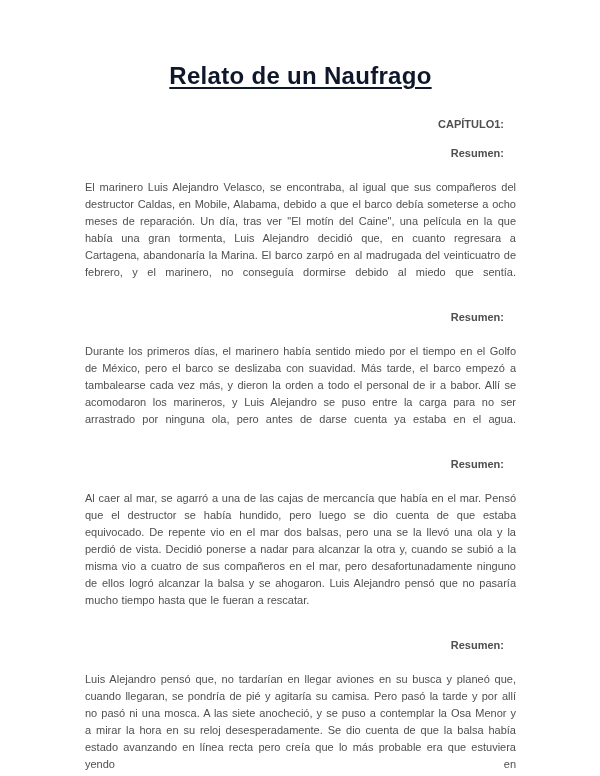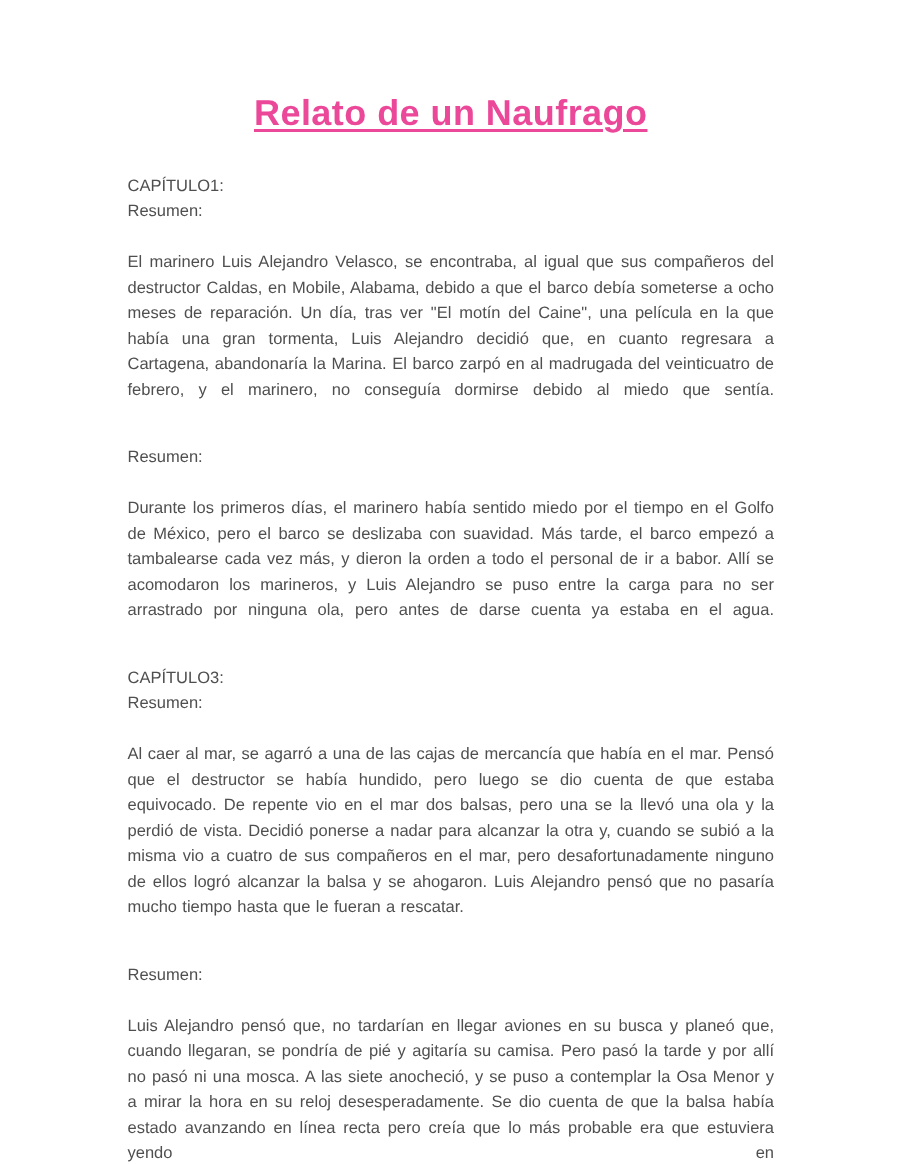--- a/index.html
+++ b/index.html
@@ -20,35 +20,36 @@
   .content {
     padding: 62px 84px 0 85px; 
   }
   .doc-title {
     margin: 0 0 16px 0;
     text-align: center;
     font-size: 24px;
     line-height: 28px;
     font-weight: bold;
     letter-spacing: 0.3px;
-    color: #ec4899;
+    color: #0f172a;
     text-decoration: underline;
     text-decoration-thickness: 2px;
     text-underline-offset: 3px;
   }
   .chapter {
     margin: 0;
   }
   .chapter-heading,
   .chapter-sublabel {
     font-size: 11px;
     line-height: 17px;
-    font-weight: normal;
-    margin: 0;
+    font-weight: bold;
+    margin: 12px;
     white-space: pre;
+    text-align: right;
   }
   .chapter-body {
     margin: 17px 0 0 0;
     font-size: 11px;
     line-height: 17px;
     text-align: justify;
     word-spacing: 0.5px;
   }
   .chapter-body.force-last {
     text-align-last: justify;
@@ -75,21 +76,20 @@
       <p class="chapter-sublabel">Resumen:</p>
       <p class="chapter-body force-last">El marinero Luis Alejandro Velasco, se encontraba, al igual que sus compañeros del destructor Caldas, en Mobile, Alabama, debido a que el barco debía someterse a ocho meses de reparación. Un día, tras ver "El motín del Caine", una película en la que había una gran tormenta, Luis Alejandro decidió que, en cuanto regresara a Cartagena, abandonaría la Marina. El barco zarpó en al madrugada del veinticuatro de febrero, y el marinero, no conseguía dormirse debido al miedo que sentía.</p>
     </div>
 
     <div class="chapter">
       <p class="chapter-sublabel">Resumen:</p>
       <p class="chapter-body force-last">Durante los primeros días, el marinero había sentido miedo por el tiempo en el Golfo de México, pero el barco se deslizaba con suavidad. Más tarde, el barco empezó a tambalearse cada vez más, y dieron la orden a todo el personal de ir a babor. Allí se acomodaron los marineros, y Luis Alejandro se puso entre la carga para no ser arrastrado por ninguna ola, pero antes de darse cuenta ya estaba en el agua.</p>
     </div>
 
     <div class="chapter">
-      <p class="chapter-heading">CAPÍTULO3:</p>
       <p class="chapter-sublabel">Resumen:</p>
       <p class="chapter-body">Al caer al mar, se agarró a una de las cajas de mercancía que había en el mar. Pensó que el destructor se había hundido, pero luego se dio cuenta de que estaba equivocado. De repente vio en el mar dos balsas, pero una se la llevó una ola y la perdió de vista. Decidió ponerse a nadar para alcanzar la otra y, cuando se subió a la misma vio a cuatro de sus compañeros en el mar, pero desafortunadamente ninguno de ellos logró alcanzar la balsa y se ahogaron. Luis Alejandro pensó que no pasaría mucho tiempo hasta que le fueran a rescatar.</p>
     </div>
 
     <div class="chapter">
       <p class="chapter-sublabel">Resumen:</p>
       <p class="chapter-body force-last">Luis Alejandro pensó que, no tardarían en llegar aviones en su busca y planeó que, cuando llegaran, se pondría de pié y agitaría su camisa. Pero pasó la tarde y por allí no pasó ni una mosca. A las siete anocheció, y se puso a contemplar la Osa Menor y a mirar la hora en su reloj desesperadamente. Se dio cuenta de que la balsa había estado avanzando en línea recta pero creía que lo más probable era que estuviera yendo en</p>
     </div>
 
   </div>

